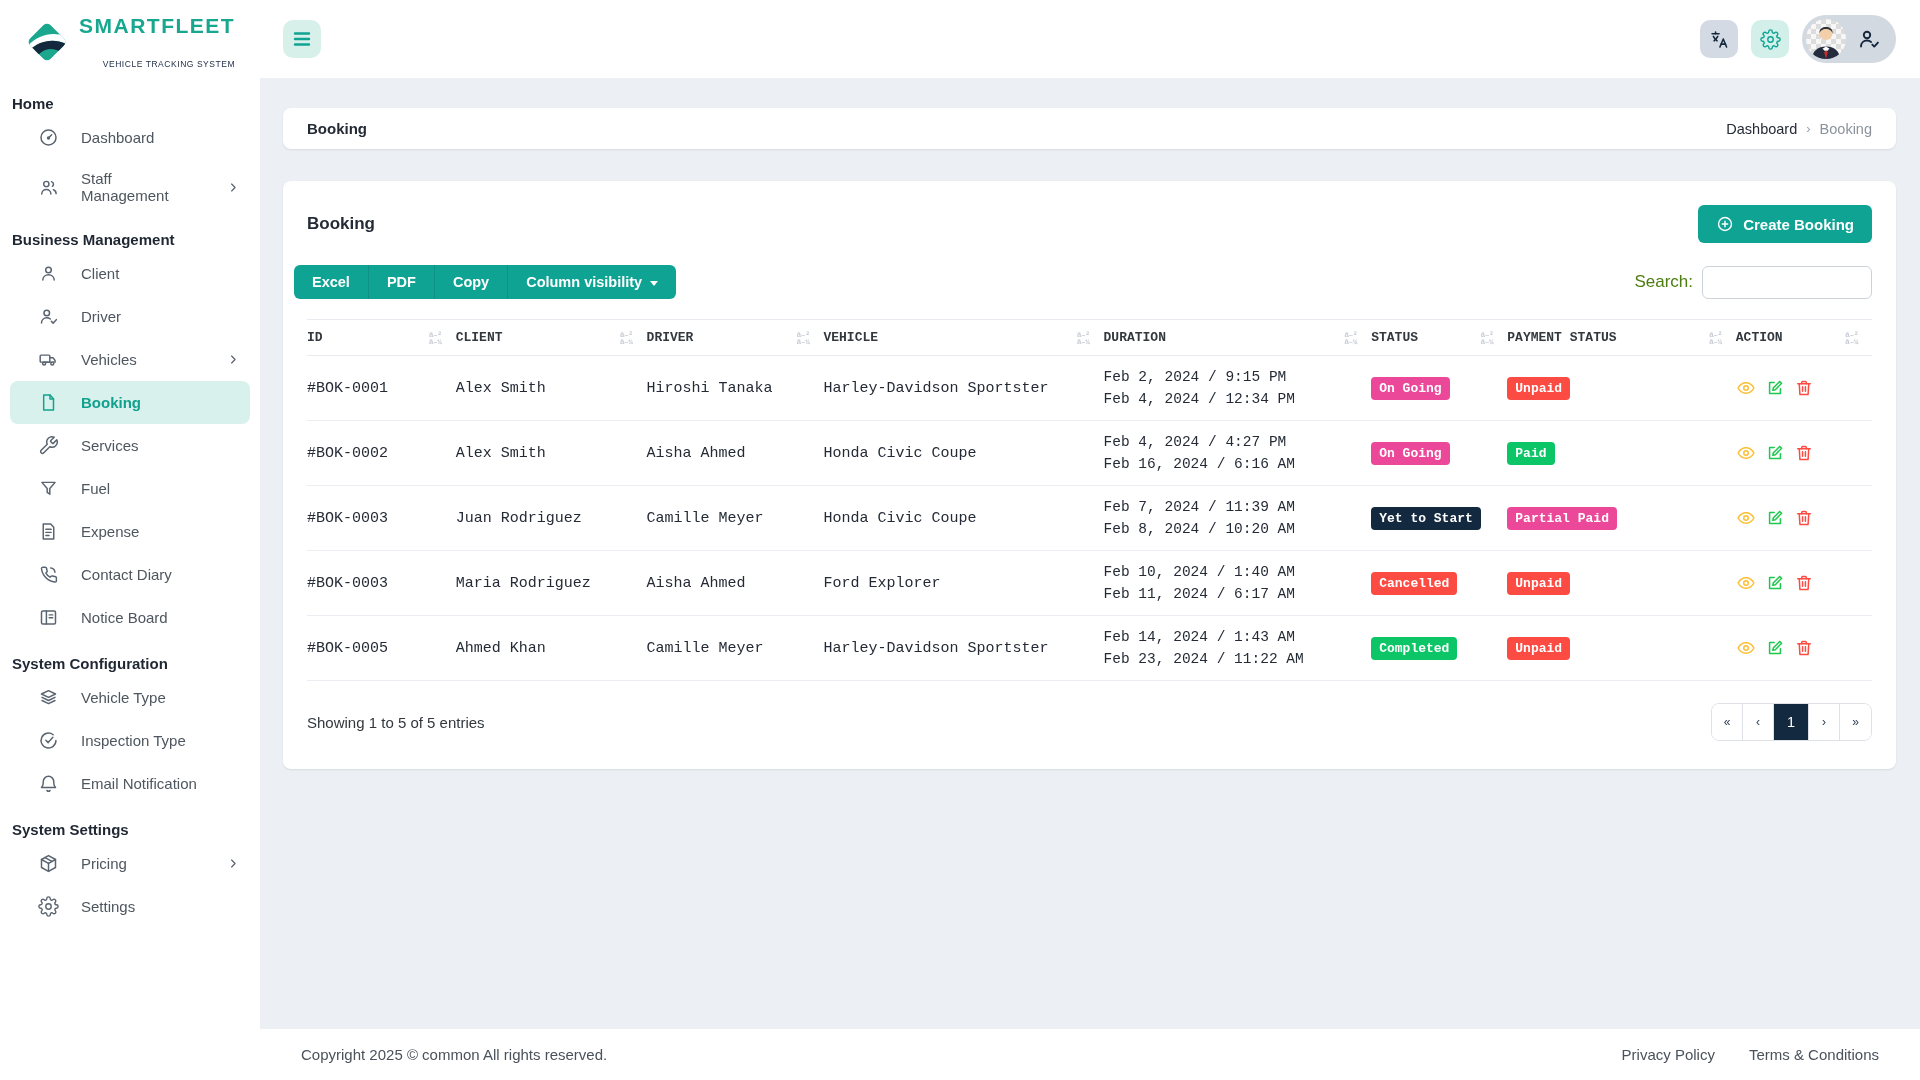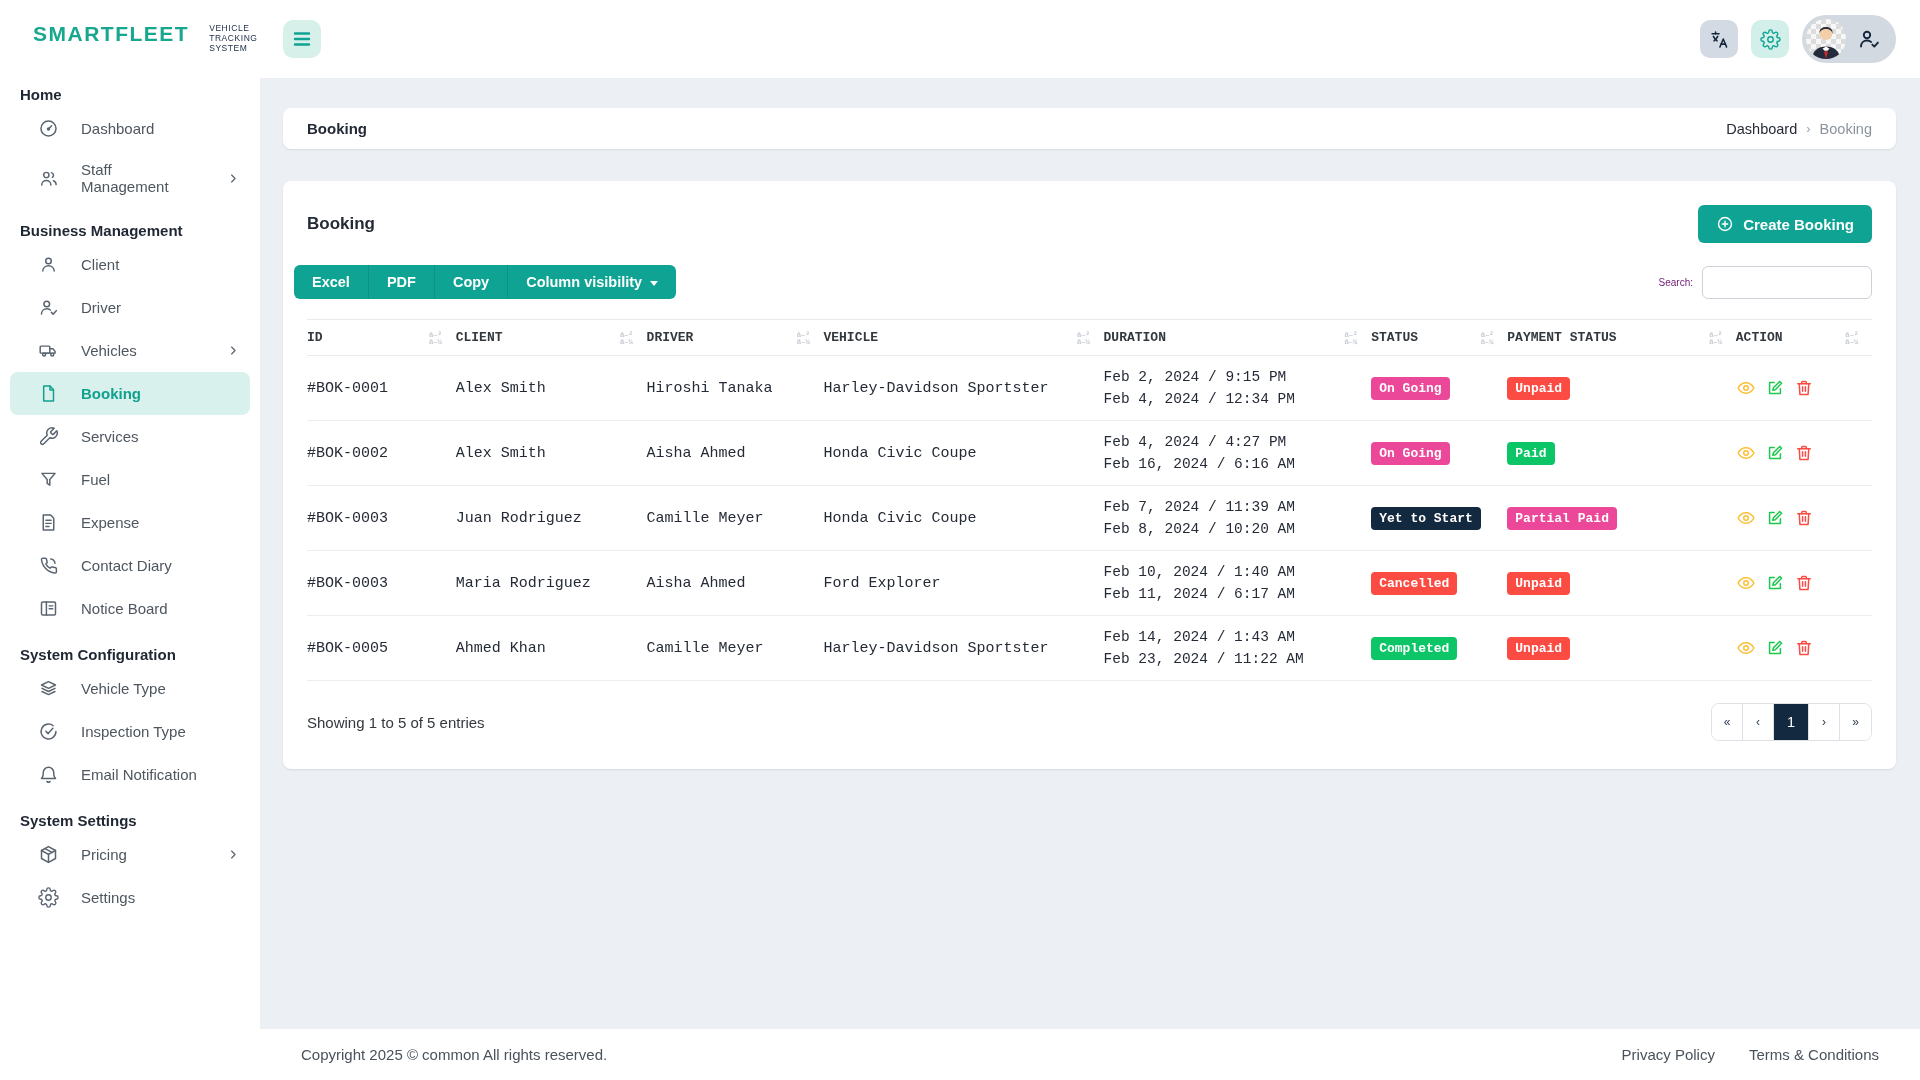--- a/index.html
+++ b/index.html
@@ -2,24 +2,24 @@
 <html><head>
 <meta charset="utf-8">
 <style>
   * { margin:0; padding:0; box-sizing:border-box; }
   html,body { width:1920px; height:1080px; font-family:"Liberation Sans", sans-serif; background:#fff; overflow:hidden; }
   .layout { display:flex; width:1920px; height:1080px; }
 
   
   .sidebar { width:260px; min-width:260px; background:#fff; padding-top:8px; overflow:hidden; }
   .logo { display:flex; align-items:center; gap:9px; padding:6px 14px 10px 24px; }
-  .logo-text { display:flex; flex-direction:row;gap:20px; }
+  .logo-text { display:flex; flex-direction:column;gap:20px; }
   .logo-name { font-size:21px; font-weight:bold; color:#17A78F; letter-spacing:1.5px; }
   .logo-tagline { font-size:8.5px; color:#22304a; letter-spacing:0.55px; margin-top:1px; align-self:flex-end; }
-  .section-label { font-size:15px; font-weight:bold; color:#1F2733; padding:16px 20px 4px 20px; }
+  .section-label { font-size:15px; font-weight:bold; color:#1F2733; padding:16px 20px 4px 12px; }
   .nav-item { display:flex; align-items:center; gap:22px; padding:11px 16px 11px 38px; font-size:15px; color:#4E565F; cursor:pointer; }
   .nav-item svg { width:21px; height:21px; flex:0 0 21px; color:#5A6470; }
   .nav-item .chev { margin-left:auto; width:15px; height:15px; color:#5A6470; }
   .nav-item.active { background:#D9F1EC; border-radius:8px; margin:0 10px; padding-left:28px; color:#12A18E; font-weight:bold; }
   .nav-item.active svg { color:#12A18E; }
 
   
   .main { flex:1; display:flex; flex-direction:column; }
   .topbar { height:78px; background:#fff; display:flex; align-items:center; justify-content:space-between; padding:0 24px 0 23px; }
   .hamburger-btn { width:38px; height:38px; border-radius:10px; background:#D8F0EA; display:flex; align-items:center; justify-content:center; cursor:pointer; }
@@ -52,21 +52,21 @@
   .card-title { font-size:17px; font-weight:bold; color:#252B36; }
   .create-btn { display:flex; align-items:center; gap:9px; background:#0FA393; color:#fff; font-size:15px; font-weight:bold; padding:10px 18px; border-radius:6px; border:none; cursor:pointer; font-family:inherit; }
   .create-btn svg { width:18px; height:18px; }
 
   .toolbar { display:flex; align-items:center; justify-content:space-between; padding:0 24px 20px 11px; }
   .export-group { display:flex; border-radius:6px; overflow:hidden; }
   .export-btn { background:#0FA393; color:#fff; font-size:14.5px; font-weight:bold; padding:9px 18px; border:none; border-right:1px solid rgba(0,0,0,0.1); cursor:pointer; display:flex; align-items:center; gap:8px; font-family:inherit; }
   .export-btn:last-child { border-right:none; }
   .caret { width:0; height:0; border-left:4.5px solid transparent; border-right:4.5px solid transparent; border-top:5px solid #fff; margin-top:2px; }
   .search-wrap { display:flex; align-items:center; gap:9px; }
-  .search-label { font-size:10px; color:#701a75; }
+  .search-label { font-size:17px; color:#4d7c0f; }
   .search-input { width:170px; height:33px; border:1px solid #CDD3D9; border-radius:6px; padding:0 10px; font-size:14px; font-family:inherit; outline:none; }
 
   .table-wrap { padding:0 24px; }
   table { width:100%; border-collapse:collapse; table-layout:fixed;font-family:Liberation Mono, monospace; }
   th { border-top:1px solid #E7EBEF; border-bottom:1px solid #E7EBEF; padding:10px 6px 10px 0; cursor:pointer; }
   .th-inner { display:flex; align-items:center; justify-content:space-between; }
   .th-label { font-size:13px; font-weight:bold; color:#32383E; text-align:left; white-space:nowrap; }
   .sort { display:flex; flex-direction:column; font-size:8px; line-height:7px; color:#C9CED6; padding-right:8px; letter-spacing:-0.5px; }
   td { height:65px; border-bottom:1px solid #EAEDF1; font-size:15px; color:#252B36; padding-right:8px; vertical-align:middle; white-space:nowrap; }
   .dur { font-size:14.5px; line-height:1.55; }

